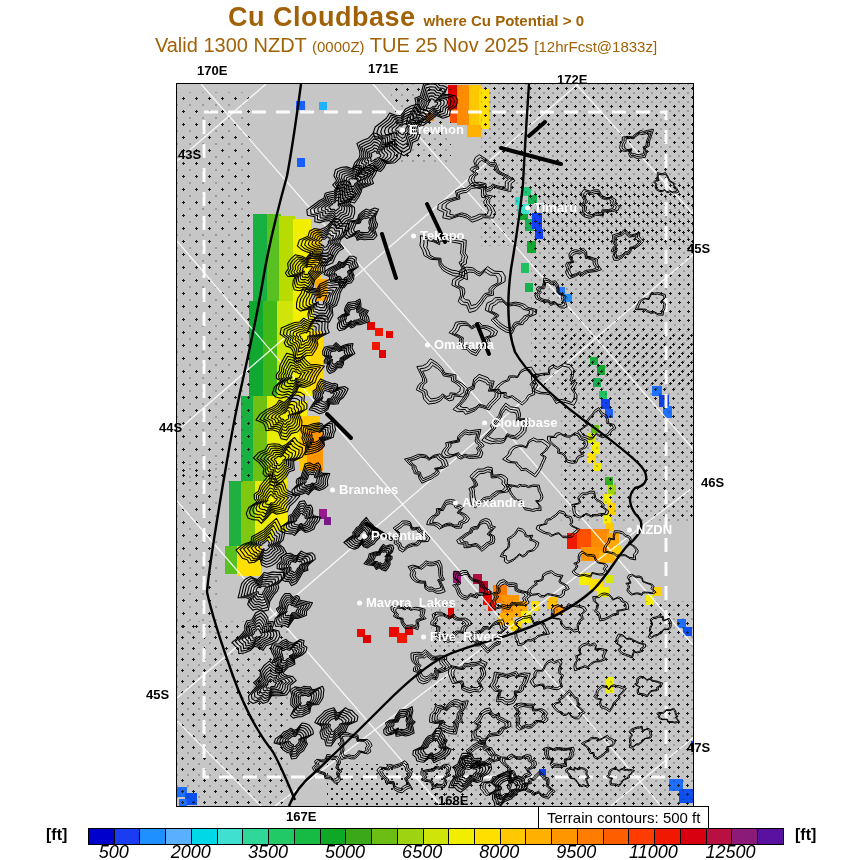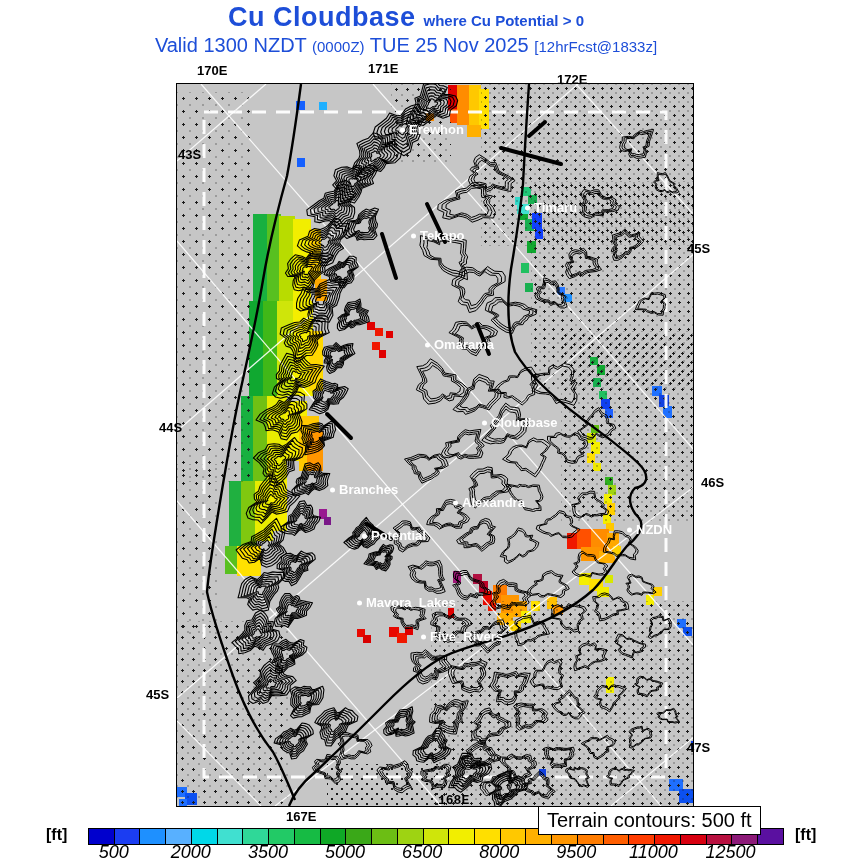--- a/index.html
+++ b/index.html
@@ -1,32 +1,32 @@
 <!DOCTYPE html>
 <html><head>
 <meta charset="utf-8">
 <style>
   html,body{margin:0;padding:0;background:#ffffff;}
   body{width:850px;height:860px;position:relative;font-family:"Liberation Sans",sans-serif;overflow:hidden;}
   
-  .hdr{position:absolute;left:0;top:2px;width:812px;text-align:center;color:#1d4ed8;}
+  .hdr{position:absolute;left:0;top:2px;width:812px;text-align:center;color:#a16207;}
   .t1{font-size:27px;font-weight:bold;letter-spacing:.5px;}
   .t1q{font-size:15px;font-weight:bold;margin-left:8px;}
   .t2{font-size:20px;margin-top:1px;}
   .t2 .small{font-size:15px;}
   .t3{font-size:13.5px;margin-top:1px;}
   
   #map{position:absolute;left:176px;top:83px;width:518px;height:724px;background:#c6c6c6;border:1.6px solid #000;box-sizing:border-box;overflow:hidden;}
   .cell{position:absolute;}
   .stip{position:absolute;background-image:radial-gradient(#1a1a1a 1px,transparent 1.25px),radial-gradient(#1a1a1a .8px,transparent 1px);}
   #art{position:absolute;left:0;top:0;z-index:3;}
   .place{position:absolute;z-index:4;color:#fff;font-size:13px;font-weight:bold;white-space:nowrap;transform:translateY(-50%);}
   .place .dot{display:inline-block;width:5px;height:5px;border-radius:50%;background:#fff;margin-right:4px;vertical-align:middle;}
   .gridlabel{position:absolute;z-index:6;color:#000;font-size:13px;font-weight:bold;white-space:nowrap;}
-  #terrainbox{position:absolute;left:538px;top:806px;z-index:7;background:#fff;border:1.6px solid #000;font-size:20px;padding:2px 8px;color:#000;}
+  #terrainbox{position:absolute;left:538px;top:806px;z-index:7;background:#fff;border:1.6px solid #000;font-size:15px;padding:2px 8px;color:#000;}
   
   #cbar{position:absolute;left:88px;top:828px;width:694px;height:15px;display:flex;border:1.2px solid #000;box-sizing:content-box;z-index:2;}
   #cbar .seg{flex:1 1 auto;border-right:1px solid #000;}
   #cbar .seg:last-child{border-right:none;}
   #cbticks{position:absolute;left:88px;top:842px;width:694px;height:18px;font-style:italic;}
   #cbticks span{position:absolute;transform:translateX(-50%);font-size:18px;color:#000;}
   .ftunit{position:absolute;top:826px;font-size:16px;font-weight:bold;color:#000;}
   #ftL{left:46px;}
   #ftR{left:795px;}
 </style>
@@ -634,21 +634,21 @@
     <div class="gridlabel" style="left: 197px; top: 63px;">170E</div>
     <div class="gridlabel" style="left: 368px; top: 61px;">171E</div>
     <div class="gridlabel" style="left: 557px; top: 72px;">172E</div>
     <div class="gridlabel" style="left: 178px; top: 147px;">43S</div>
     <div class="gridlabel" style="left: 159px; top: 420px;">44S</div>
     <div class="gridlabel" style="left: 146px; top: 687px;">45S</div>
     <div class="gridlabel" style="left: 687px; top: 241px;">45S</div>
     <div class="gridlabel" style="left: 701px; top: 475px;">46S</div>
     <div class="gridlabel" style="left: 687px; top: 740px;">47S</div>
     <div class="gridlabel" style="left: 286px; top: 809px;">167E</div>
-    <div class="gridlabel" style="left: 438px; top: 793px; font-family: Liberation Mono, monospace;">168E</div>
+    <div class="gridlabel" style="left: 438px; top: 793px;">168E</div>
   </div>
 
 <div id="terrainbox">Terrain contours: 500 ft</div>
 
 <div class="ftunit" id="ftL">[ft]</div>
 <div id="cbar">
     <div class="seg" style="background: rgb(0, 0, 205);"></div>
     <div class="seg" style="background: rgb(27, 61, 242);"></div>
     <div class="seg" style="background: rgb(30, 144, 255);"></div>
     <div class="seg" style="background: rgb(88, 176, 255);"></div>

